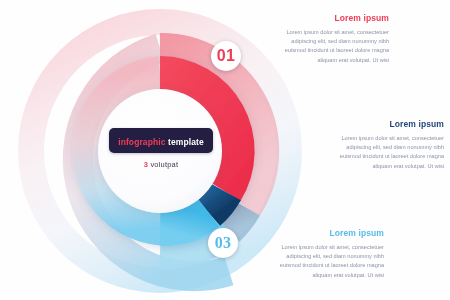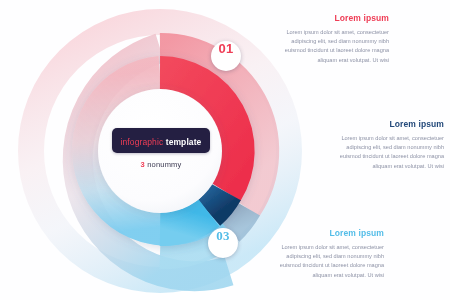--- a/index.html
+++ b/index.html
@@ -50,21 +50,21 @@
     background: #241f42;
     border-radius: 5px;
     padding: 4px 9px 5px 9px;
     line-height: 1;
     white-space: nowrap;
     box-shadow: 0 1px 3px rgba(40,30,70,0.28);
   }
   .center-pill .word-a {
     color: #ef3d56;
     font-size: 8.5px;
-    font-weight: normal;
+    font-weight: bold;
     letter-spacing: 0.1px;
     margin-top: 12px;
   }
   .center-pill .word-b {
     color: #ffffff;
     font-size: 8.5px;
     font-weight: bold;
     letter-spacing: 0.1px;
   }
   .center-sub {
@@ -81,22 +81,23 @@
 
   
   .step-badge {
     position: absolute;
     width: 30px;
     height: 30px;
     border-radius: 50%;
     background: #ffffff;
     box-shadow: 0 1px 4px rgba(60,60,90,0.30);
     display: flex;
+    align-items: center;
     justify-content: center;
-    font-size: 13px;
+    font-size: 16px;
     font-weight: bold;
     letter-spacing: 0.3px;
   }
   #badge-01 { left: 211px; top: 41px;  color: #ef3d56; }
   #badge-02 { left: 264px; top: 129px; color: #1a4e80; }
   #badge-03 { left: 208px; top: 228px; color: #54bde8; font-family: Liberation Serif, serif; }
 
   
   .text-block {
     position: absolute;
@@ -225,21 +226,21 @@
 
       <circle cx="150" cy="146" r="62" fill="url(#gDisc)" filter="url(#discShadow)"></circle>
     </svg>
   </div>
 
   <div class="center-block">
     <div class="center-pill">
       <span class="word-a">infographic</span><span class="word-b"> template</span>
     </div>
     <div class="center-sub">
-      <span class="count">3</span><span> nonummy</span>
+      <span class="count">3</span><span> volutpat</span>
     </div>
   </div>
 
   <div class="step-badge" id="badge-01">
     <span>01</span>
   </div>
   <div class="step-badge" id="badge-03">
     <span>03</span>
   </div>
 

